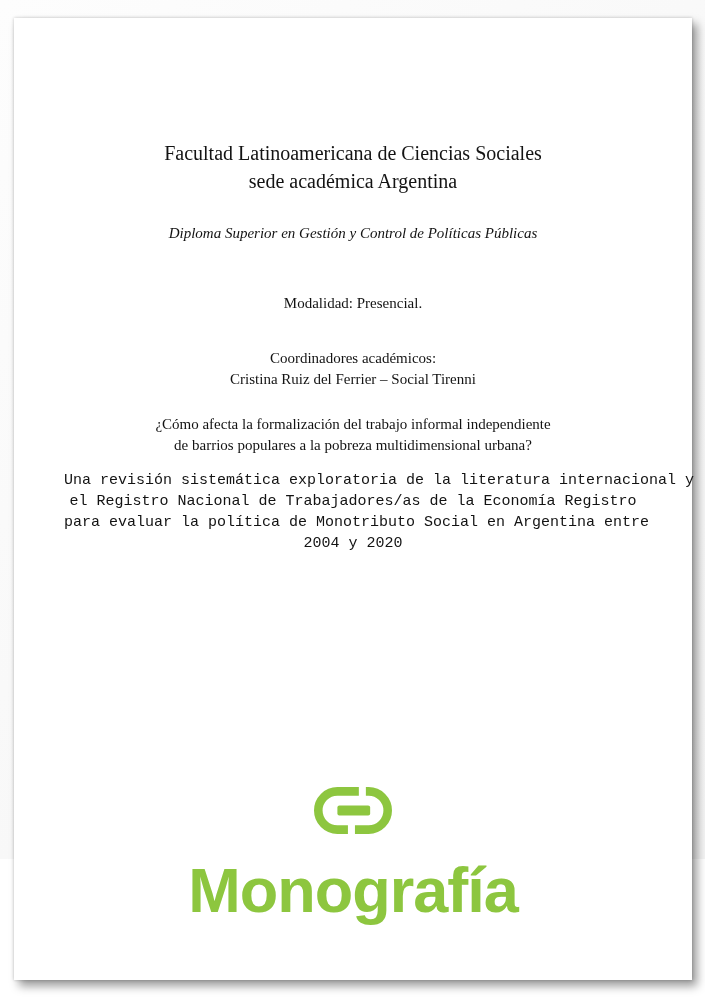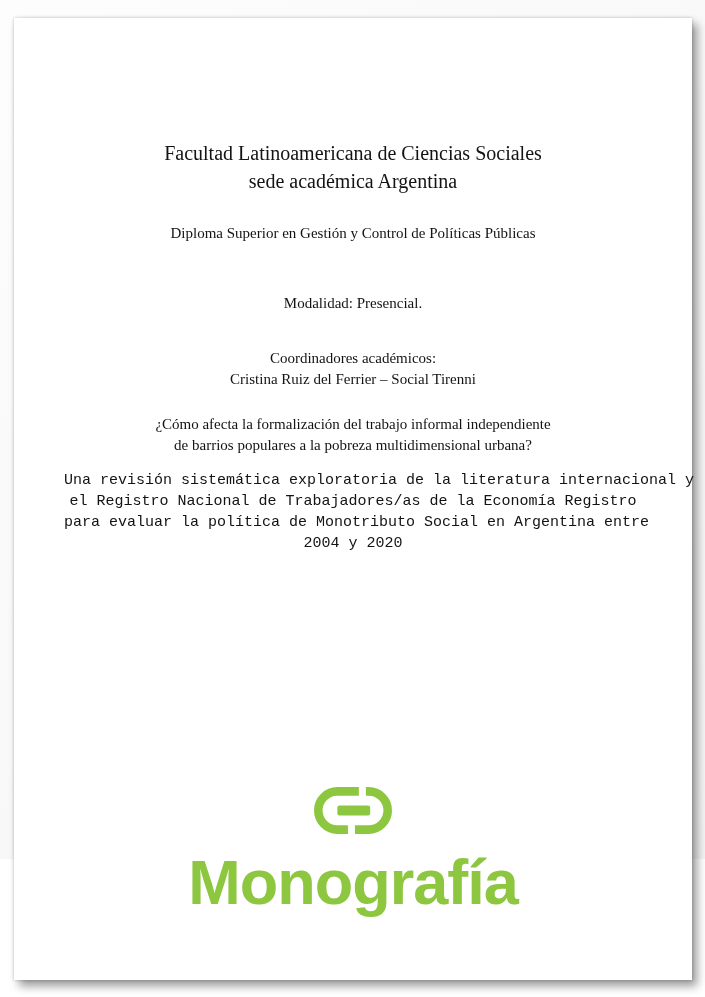--- a/index.html
+++ b/index.html
@@ -36,38 +36,38 @@
     font-size: 15px;
     line-height: 21px;
     white-space: nowrap;
   }
   .block div { white-space: nowrap; }
   .institution {
     top: 121px;
     font-size: 20px;
     line-height: 28px;
   }
-  .program   { top: 205px; }
+  .program   { top: 205px; font-style: italic; }
   .modality  { top: 275px; }
   .coordinators { top: 330px; }
   .question  { top: 396px; }
   .subtitle  { top: 452px; font-family: Liberation Mono, monospace; }
   .logo {
     position: absolute;
     left: 0;
     right: 0;
     top: 769px;
     text-align: center;
   }
   .logo-icon {
     display: block;
     margin: 0 auto;
   }
   .wordmark {
-    margin-top: 15px;
+    margin-top: 23px;
     font-family: "Liberation Sans", "DejaVu Sans", sans-serif;
     font-weight: 700;
     font-size: 63px;
     line-height: 66px;
     letter-spacing: -1px;
     color: #8dc63f;
     white-space: nowrap;
   }
 </style>
 </head>

